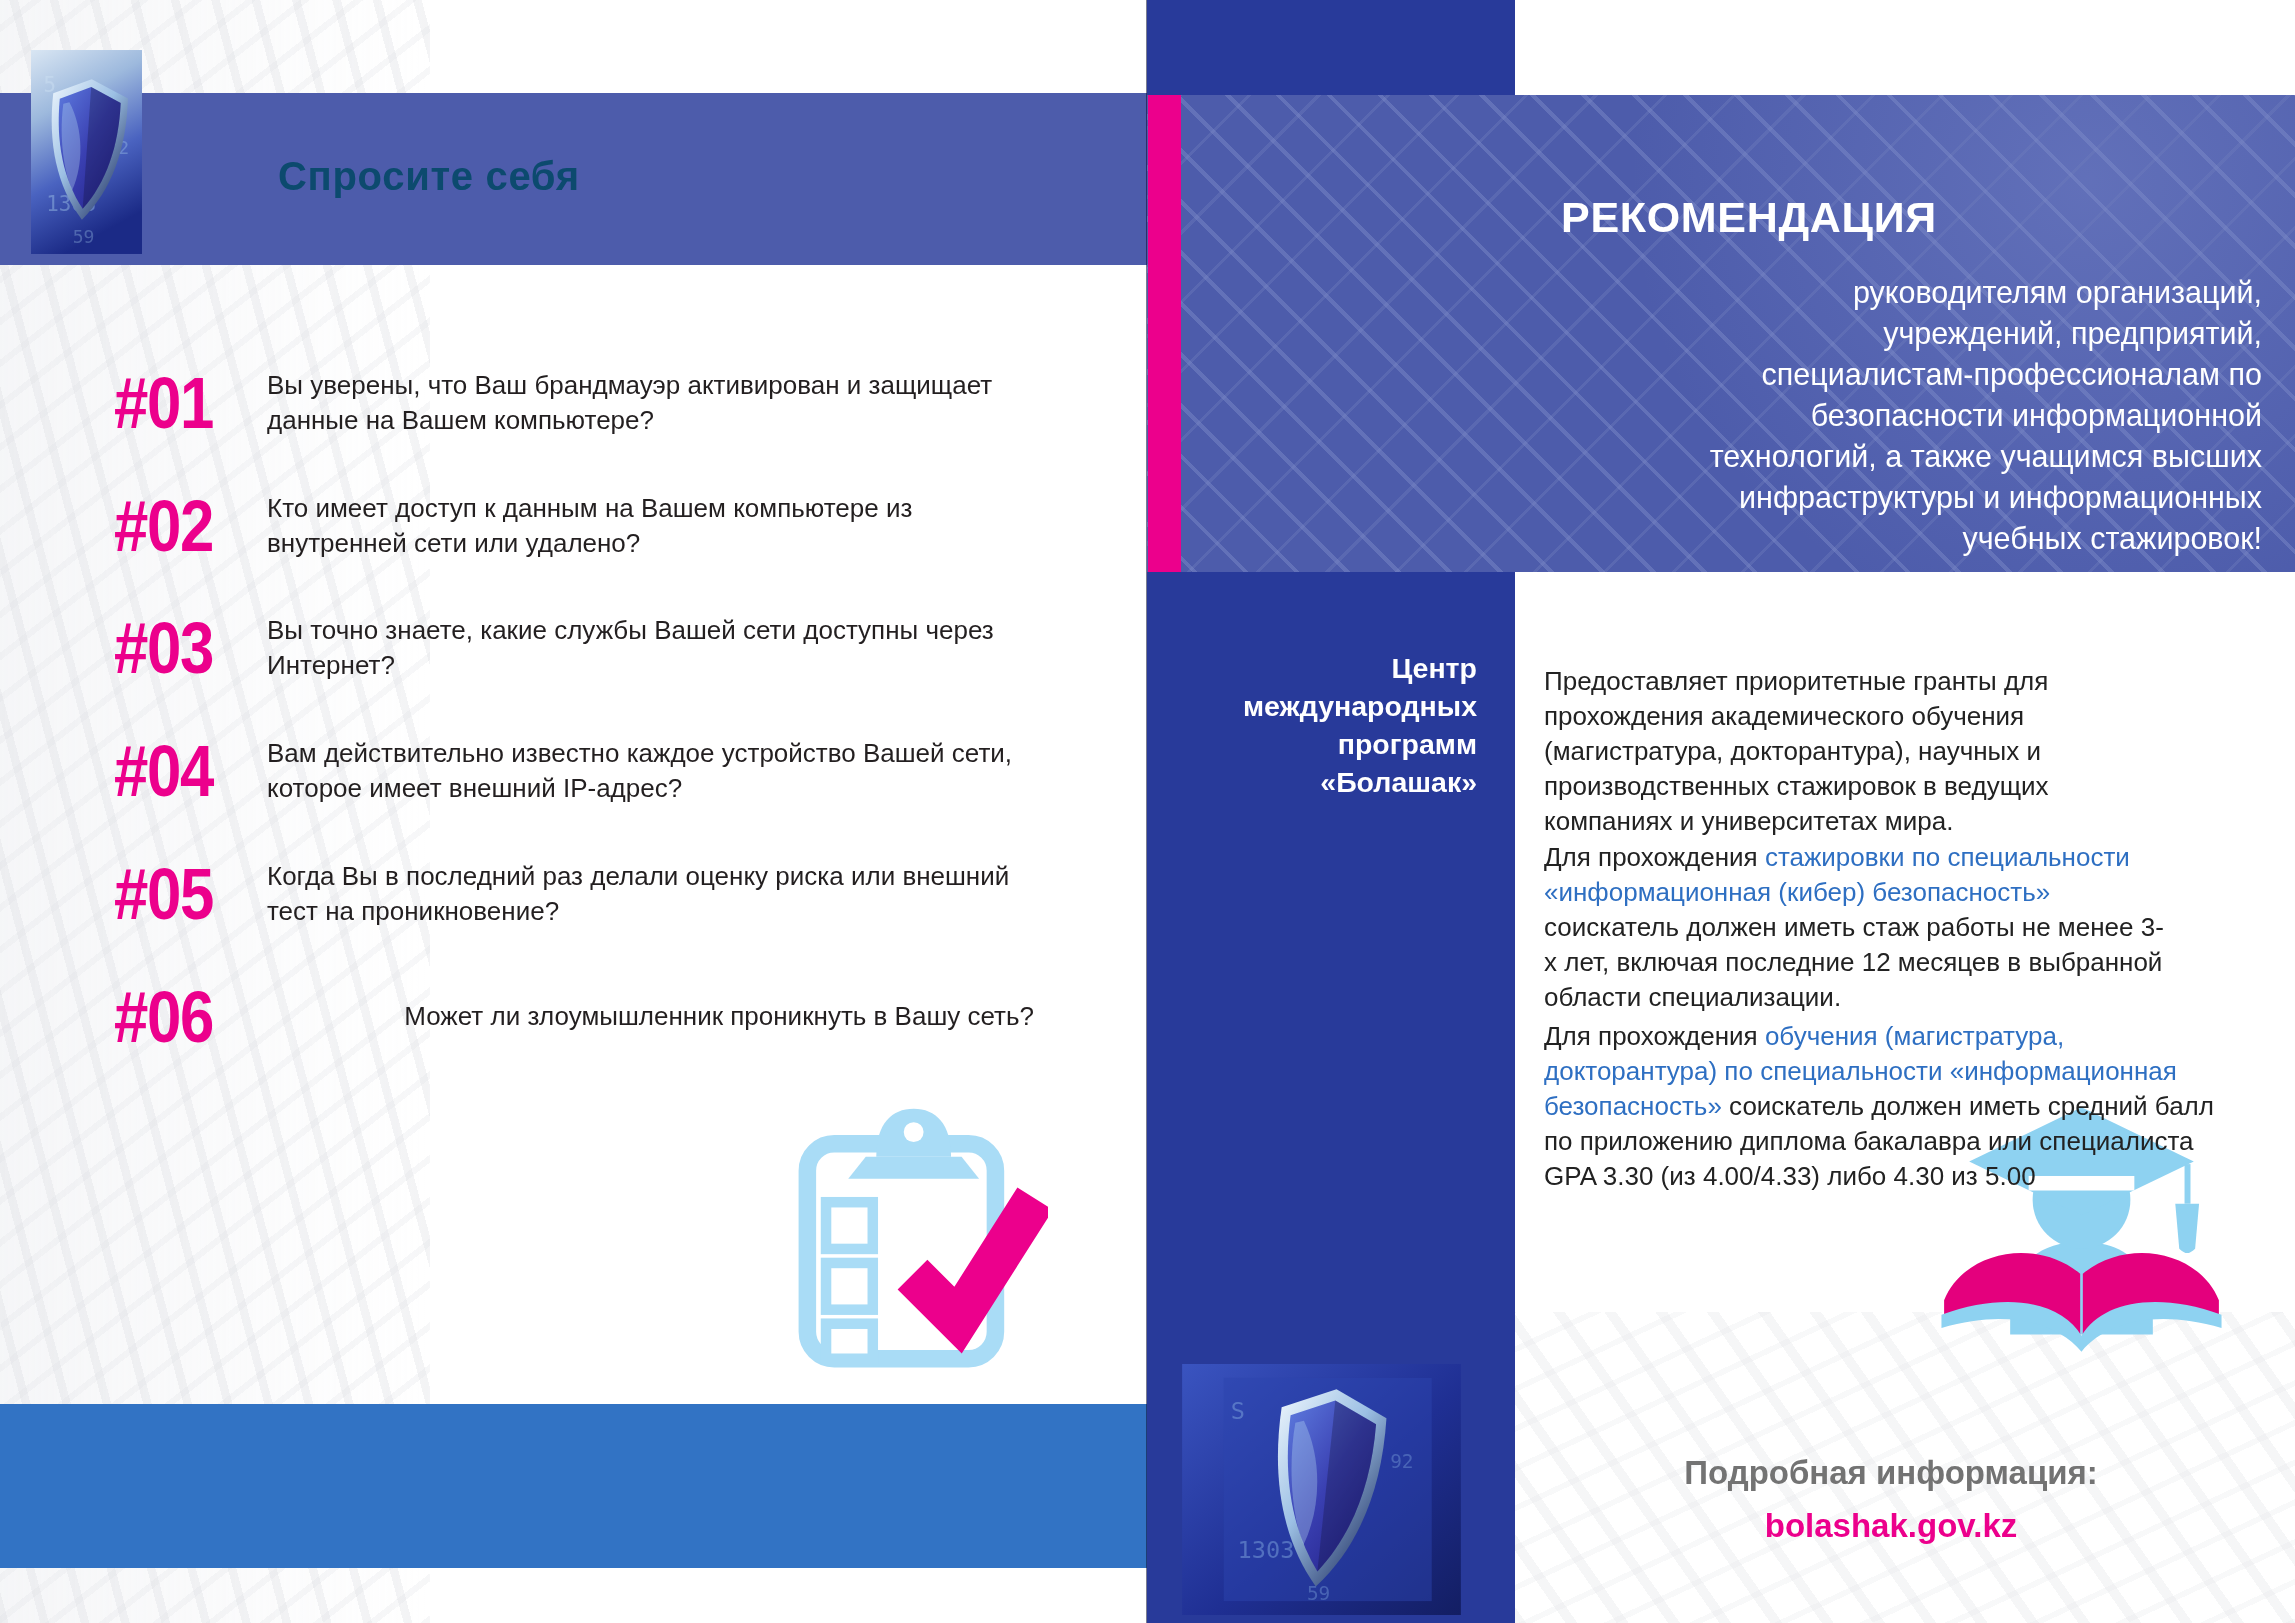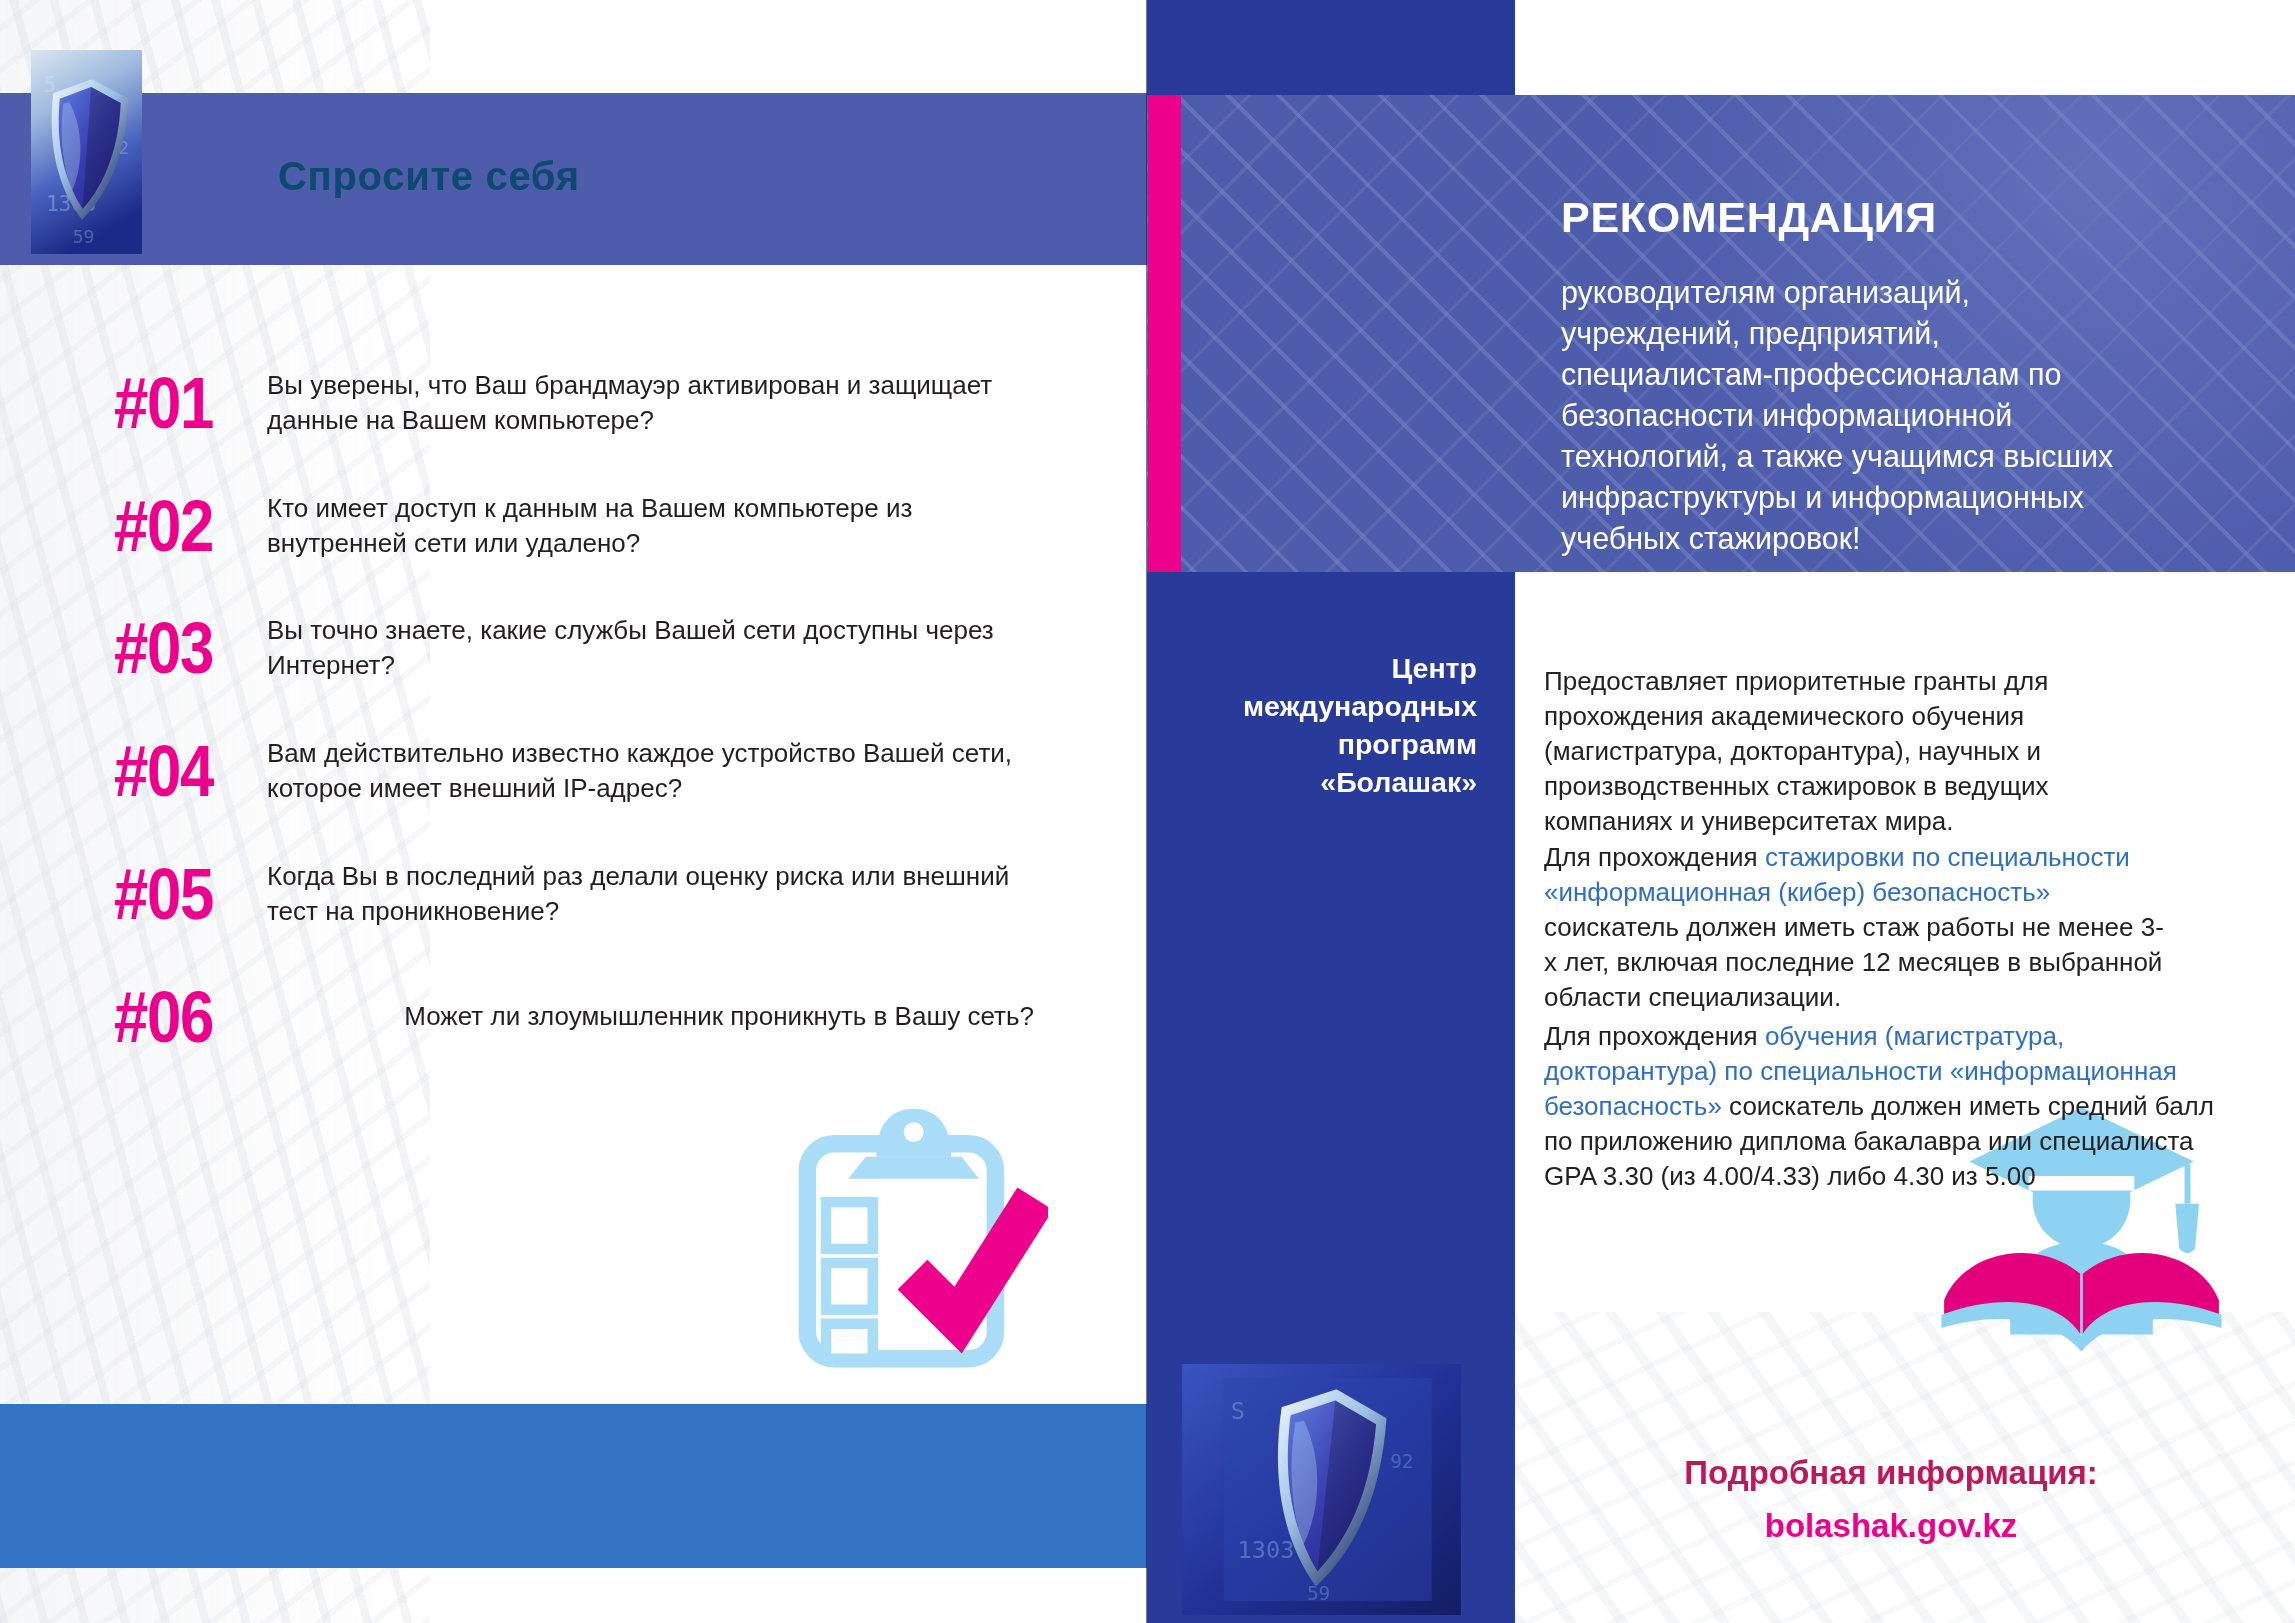--- a/index.html
+++ b/index.html
@@ -37,37 +37,37 @@
   
   .top-block{left:1147px;top:0;width:368px;height:95px;background:#283a9a;}
   .reco-panel{left:1147px;top:95px;width:1148px;height:477px;background-color:#4d5cab;
     background-image:
       repeating-linear-gradient(45deg, rgba(255,255,255,0) 0 32px, rgba(129,143,203,.42) 32px 36px),
       repeating-linear-gradient(-45deg, rgba(255,255,255,0) 0 46px, rgba(110,124,188,.38) 46px 49px),
       radial-gradient(circle at 82% 18%, rgba(150,164,222,.28), rgba(150,164,222,0) 45%);}
   .pink-stripe{left:1148px;top:95px;width:33px;height:477px;background:#ec008c;z-index:5;}
   .reco-title{left:1561px;top:193px;width:694px;color:#ffffff;font-size:43px;font-weight:bold;letter-spacing:0.7px;z-index:6;}
   .reco-body{left:1561px;top:272px;width:701px;color:#ffffff;font-size:30.5px;line-height:41px;z-index:6;}
-  .reco-body span{display:block;}
+  .reco-body span{display:block;text-align:right;}
 
   .sidebar{left:1147px;top:572px;width:368px;height:1051px;background:#283a9a;}
   .sidebar-text{left:1147px;top:649px;width:330px;text-align:right;color:#ffffff;
                 font-size:28.5px;font-weight:bold;line-height:38px;z-index:6;}
   .sidebar-text span{display:block;}
   .shield-bottom{left:1182px;top:1364px;width:279px;height:251px;z-index:6;}
 
   .para{color:#222222;font-size:26px;line-height:35px;z-index:10;}
   .para .hl{color:#2e6fc2;font-weight:normal;}
   .para-1{left:1544px;top:635px;width:583px;margin-top:29px;}
   .para-2{left:1544px;top:840px;width:628px;}
   .para-3{left:1544px;top:1019px;width:677px;}
 
   .grad-box{left:1936px;top:1102px;width:291px;height:251px;z-index:4;}
 
-  .footer-label{left:1499px;top:1454px;width:784px;text-align:center;color:#be185d;
+  .footer-label{left:1499px;top:1454px;width:784px;text-align:center;color:#737373;
                 font-size:33px;font-weight:bold;z-index:11;}
   .footer-link{left:1499px;top:1507px;width:784px;text-align:center;color:#ec008c;
                font-size:33px;font-weight:bold;z-index:11;cursor:pointer;}
 </style>
 </head>
 <body>
 
 <svg width="0" height="0" style="position:absolute">
   <defs>
     <linearGradient id="gMetal" x1="0" y1="0" x2="1" y2="1">

